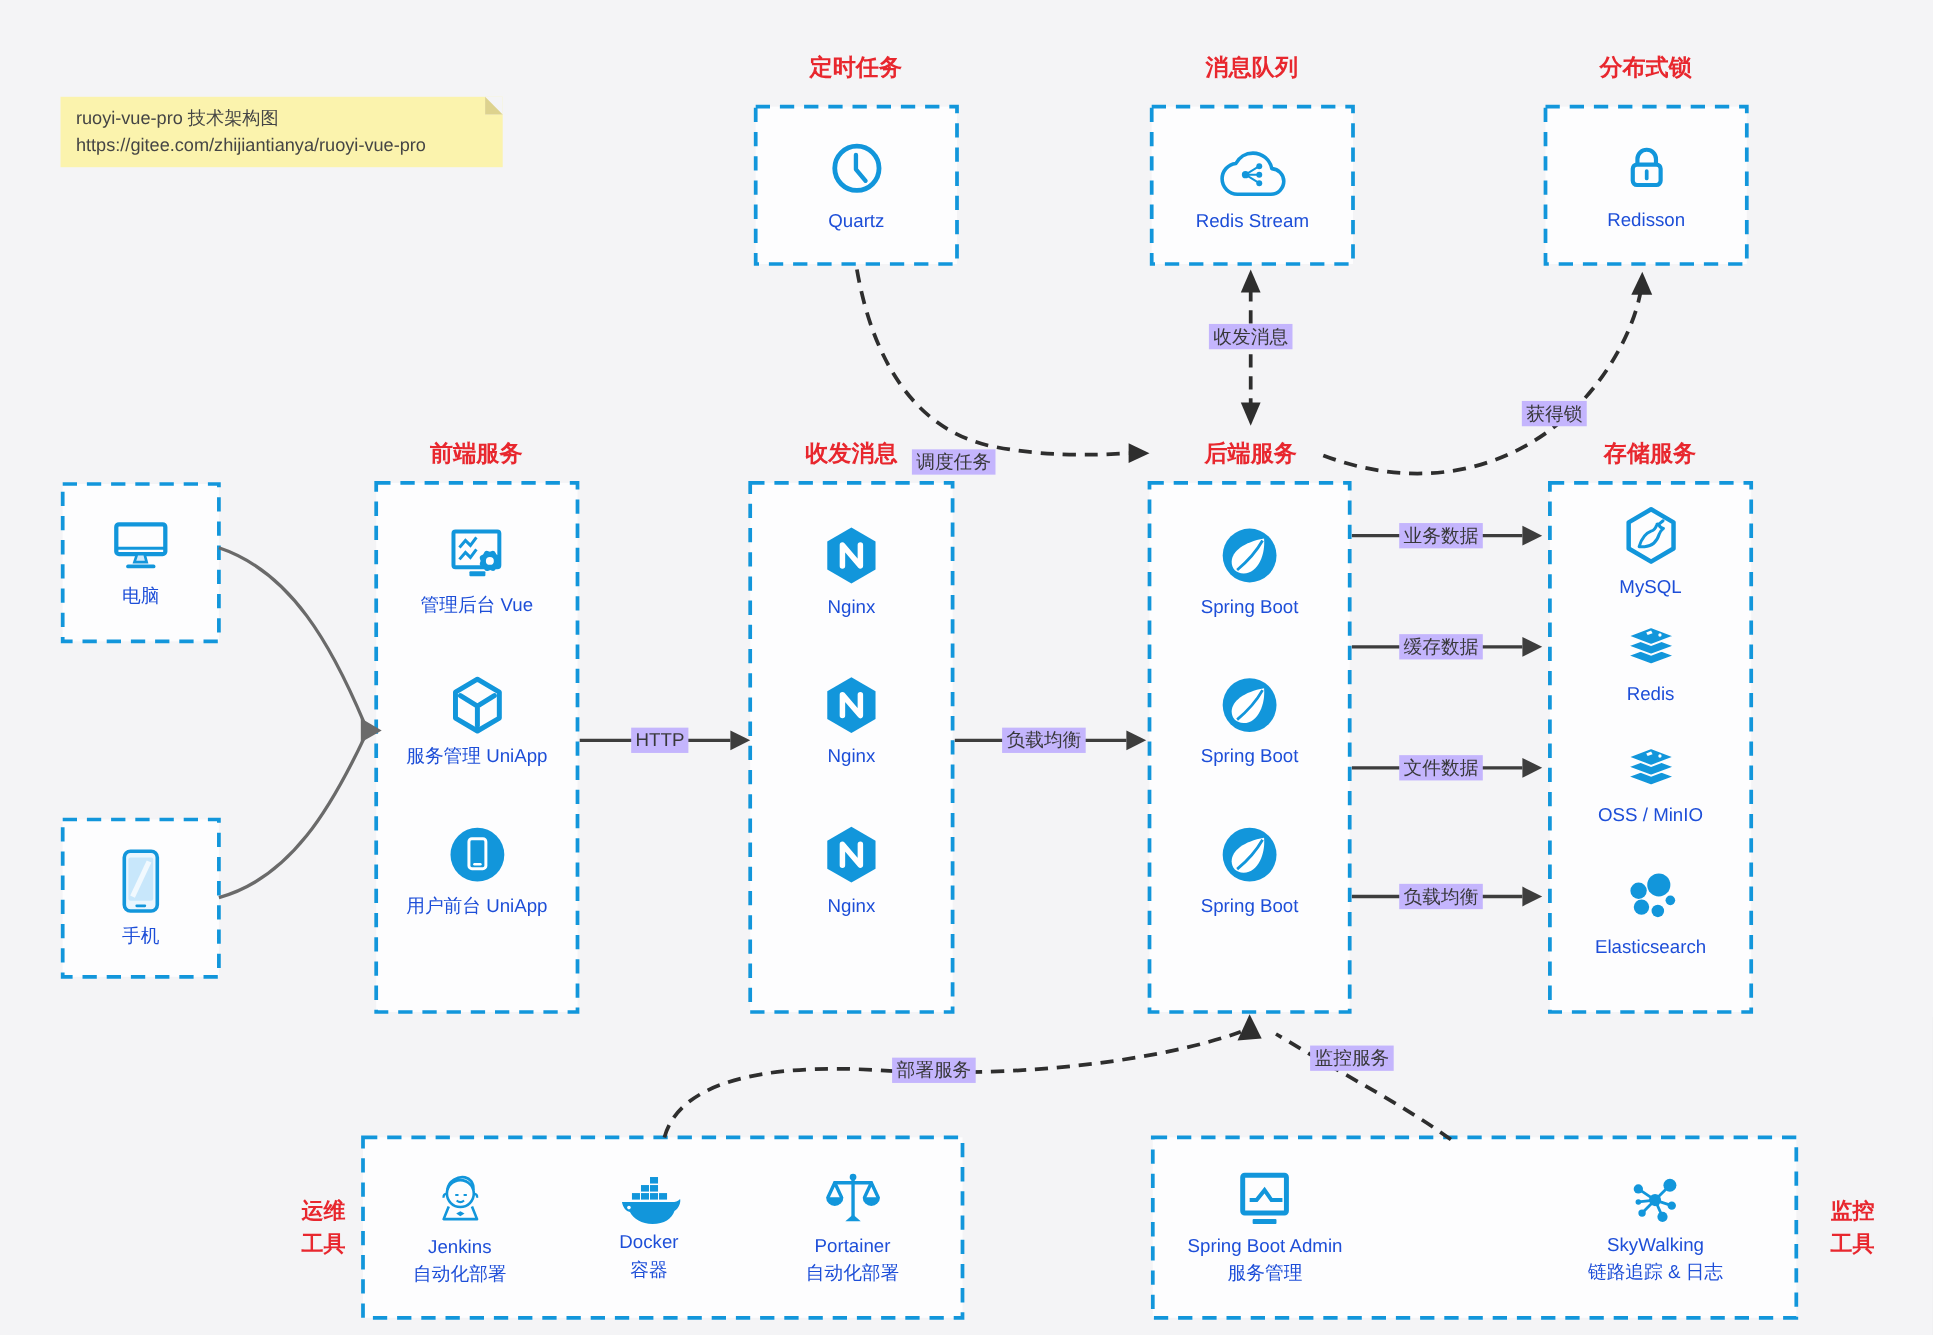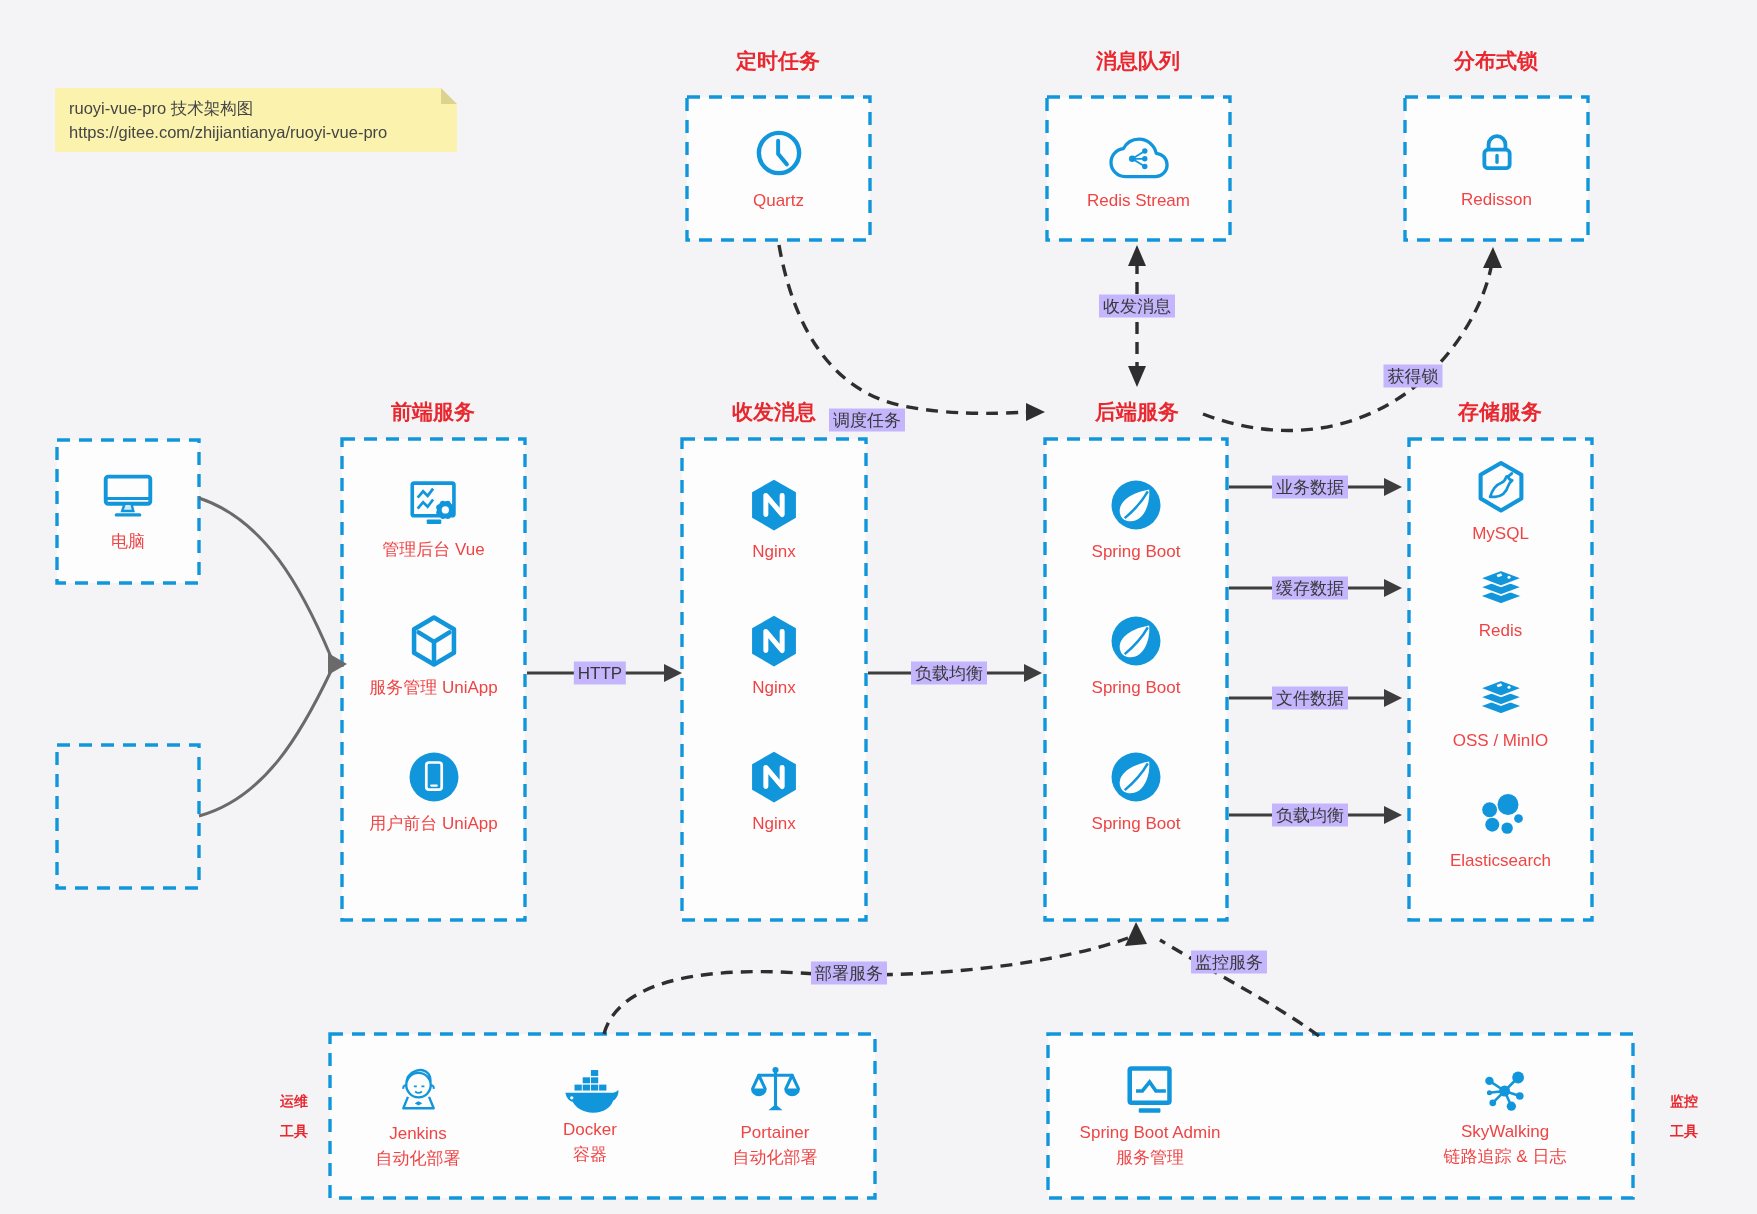--- a/index.html
+++ b/index.html
@@ -1,23 +1,23 @@
 <!DOCTYPE html>
 <html><head>
 <meta charset="utf-8">
 <style>
 *{box-sizing:border-box;margin:0;padding:0}
 body{background:#e9e9ea;font-family:"Liberation Sans",sans-serif}
 .stage{position:relative;width:1757px;height:1214px;background:#f4f4f6;overflow:hidden}
 .box{position:absolute;background:#fdfdfe;z-index:1}
 .vc{display:flex;flex-direction:column;align-items:center;justify-content:center;height:100%;gap:9px}
 .aitem{position:absolute;left:0;right:0;display:flex;flex-direction:column;align-items:center;gap:7px}
-.lbl{font-size:17px;color:#ef4444;white-space:nowrap;line-height:22px;text-align:center}
+.lbl{font-size:17px;color:#1d4ed8;white-space:nowrap;line-height:22px;text-align:center}
 .gtitle{position:absolute;transform:translateX(-50%);font-size:21px;font-weight:bold;color:#e8272e;white-space:nowrap;z-index:3}
-.gside{position:absolute;transform:translateX(-50%);font-size:14px;font-weight:bold;color:#e8272e;text-align:center;line-height:30px;z-index:3}
+.gside{position:absolute;transform:translateX(-50%);font-size:20px;font-weight:bold;color:#e8272e;text-align:center;line-height:30px;z-index:3}
 .elabel{position:absolute;transform:translate(-50%,-50%);font-size:17px;color:#38383a;background:#c4b5fd;padding:1px 4px;white-space:nowrap;z-index:6;line-height:21px}
 .note{position:absolute;left:55px;top:88px;width:402px;height:64px;background:#fbf3ad;z-index:2;padding:8px 0 0 14px;font-size:16.5px;color:#454545;line-height:24px}
 .fold{position:absolute;top:0;right:0;width:0;height:0;border-top:16px solid #f4f4f6;border-left:16px solid #ddd28e}
 svg.overlay{position:absolute;left:0;top:0;z-index:4;pointer-events:none}
 .bitem{position:absolute;top:50%;transform:translate(-50%,-50%);display:flex;flex-direction:column;align-items:center;gap:3px}
 .ic{display:flex;align-items:center;justify-content:center}
 </style>
 </head>
 <body>
 
@@ -99,20 +99,33 @@
           <rect x="9" y="6" width="46" height="28" rx="2.5" fill="#fdfdfe" stroke="#1296db" stroke-width="4"></rect>
           <path d="M9 28.5H55" stroke="#1296db" stroke-width="3"></path>
           <path d="M28.5 34h7l2 7.5h-11.5z" fill="#cfe9fa" stroke="#1296db" stroke-width="2.5"></path>
           <path d="M20 45.5h24" stroke="#1296db" stroke-width="3.5" stroke-linecap="round"></path>
         </svg>
       </span>
       <span class="lbl">电脑</span>
     </div>
   </div>
 
+  <div class="box" style="left:57px;top:745px;width:142px;height:143px">
+    <div class="vc">
+      <span class="ic">
+        <svg width="46" height="60" viewBox="0 0 46 64">
+          <rect x="7" y="3" width="32" height="58" rx="6" fill="#eaf6fe" stroke="#1296db" stroke-width="3.5"></rect>
+          <rect x="11" y="9" width="24" height="42" rx="2" fill="#c8e7fb"></rect>
+          <path d="M15 47L31 13" stroke="#ffffff" stroke-width="5" opacity="0.75"></path>
+          <path d="M19 56h8" stroke="#1296db" stroke-width="2.5" stroke-linecap="round"></path>
+        </svg>
+      </span>
+      <span class="lbl">手机</span>
+    </div>
+  </div>
 
   <div class="box" style="left:342px;top:439px;width:183px;height:481px">
     <div class="aitem" style="top:37px">
       <span class="ic">
         <svg width="58" height="56" viewBox="0 0 64 60">
           <rect x="8" y="7" width="46" height="36" rx="2" fill="#fdfdfe" stroke="#1296db" stroke-width="4"></rect>
           <path d="M14 23l6-7 5 5 6-8" fill="none" stroke="#1296db" stroke-width="3"></path>
           <path d="M14 35l6-7 5 5 6-8" fill="none" stroke="#1296db" stroke-width="3"></path>
           <rect x="36" y="28" width="17" height="17" rx="3.5" fill="#1296db" transform="rotate(22 44.5 36.5)"></rect>
           <rect x="36" y="28" width="17" height="17" rx="3.5" fill="#1296db" transform="rotate(67 44.5 36.5)"></rect>

